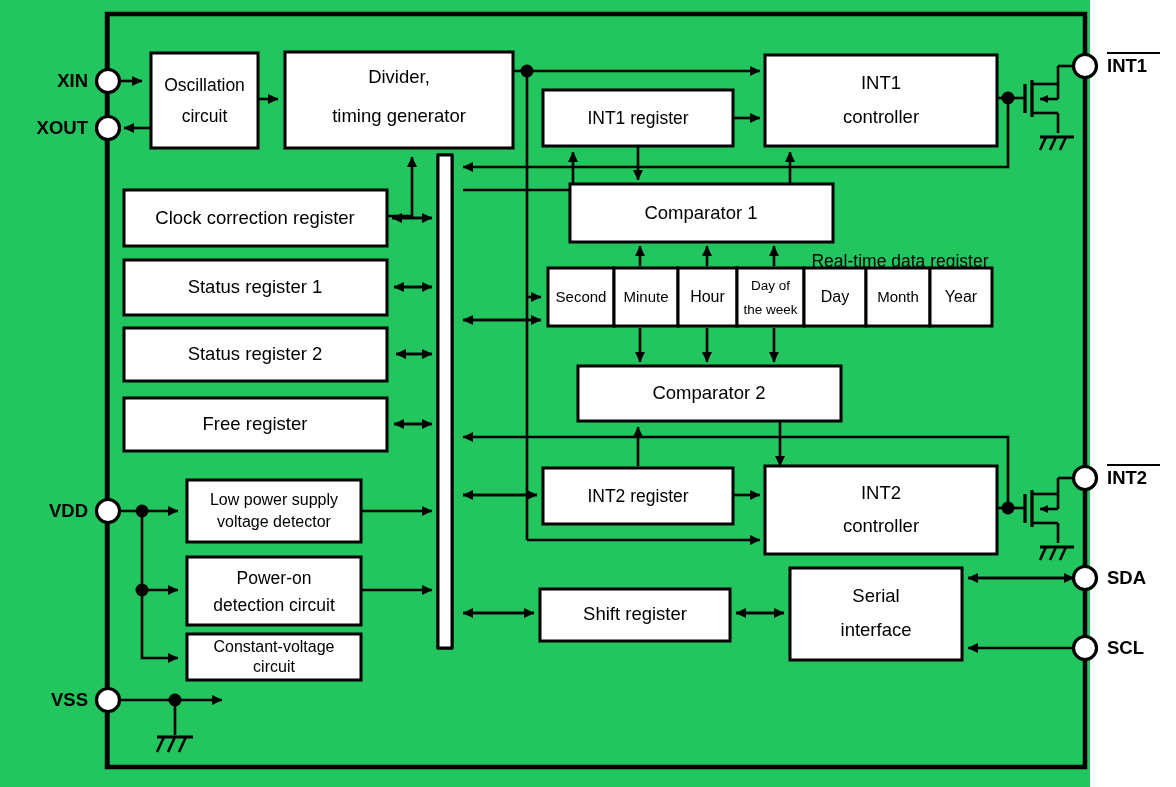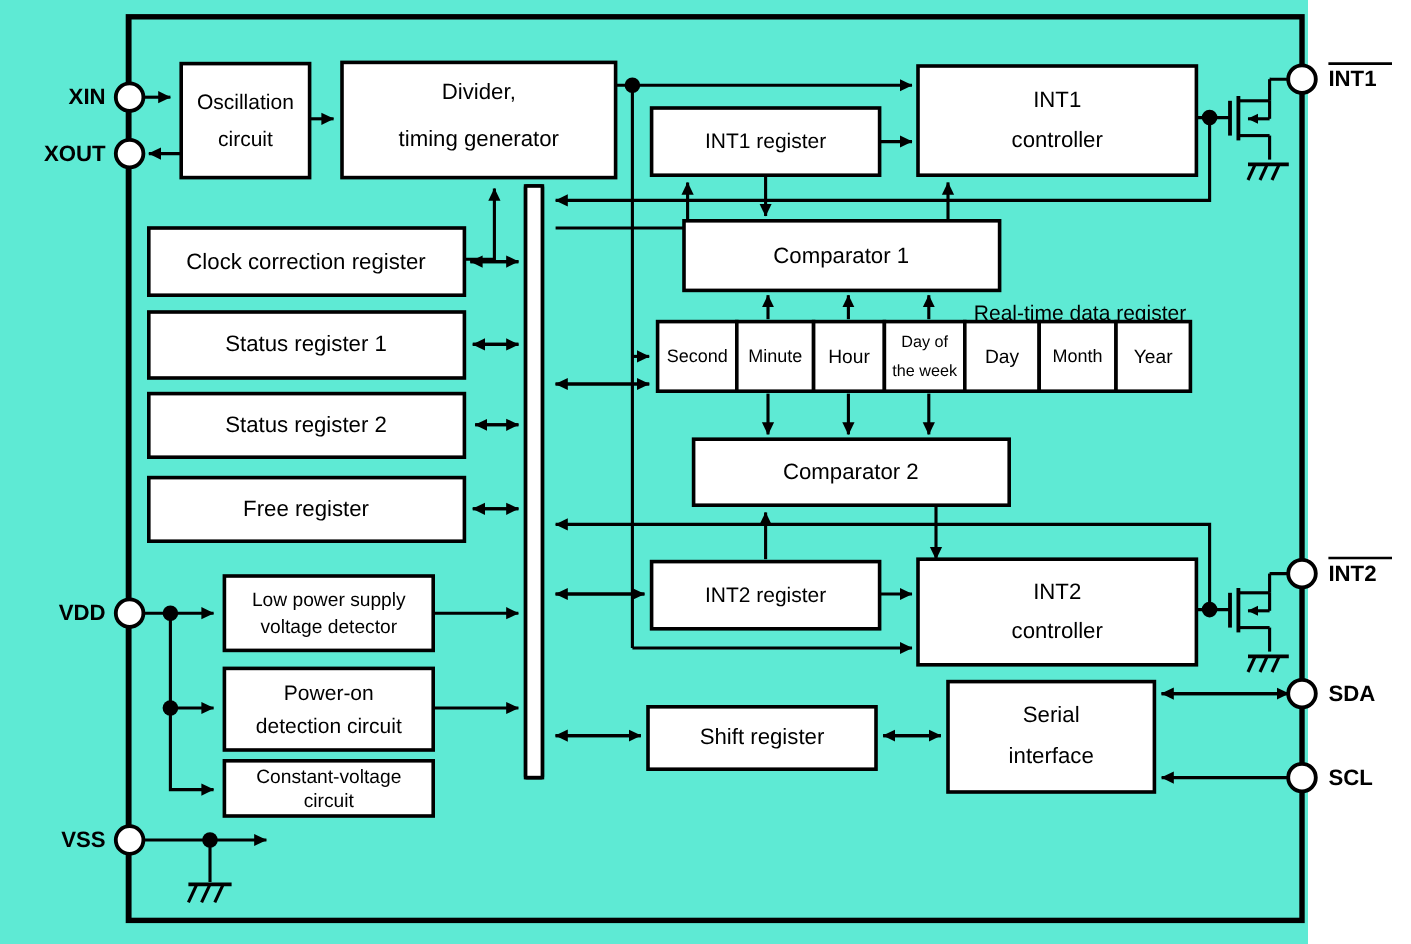--- a/index.html
+++ b/index.html
@@ -4,21 +4,21 @@
 <style>
   html, body {
     margin: 0;
     padding: 0;
     background: #ffffff;
   }
   #canvas-wrap {
     position: relative;
     width: 1090px;
     height: 787px;
-    background: #5eead4;
+    background: #22c55e;
     font-family: "Liberation Sans", sans-serif;
   }
   svg#diagram {
     display: block;
     width: 1176px;
     height: 787px;
   }
   .blk { fill: #ffffff; stroke: #000000; stroke-width: 3; }
   .frame { fill: none; stroke: #000000; stroke-width: 4.5; }
   .busbar { fill: #ffffff; stroke: #000000; stroke-width: 3; }

